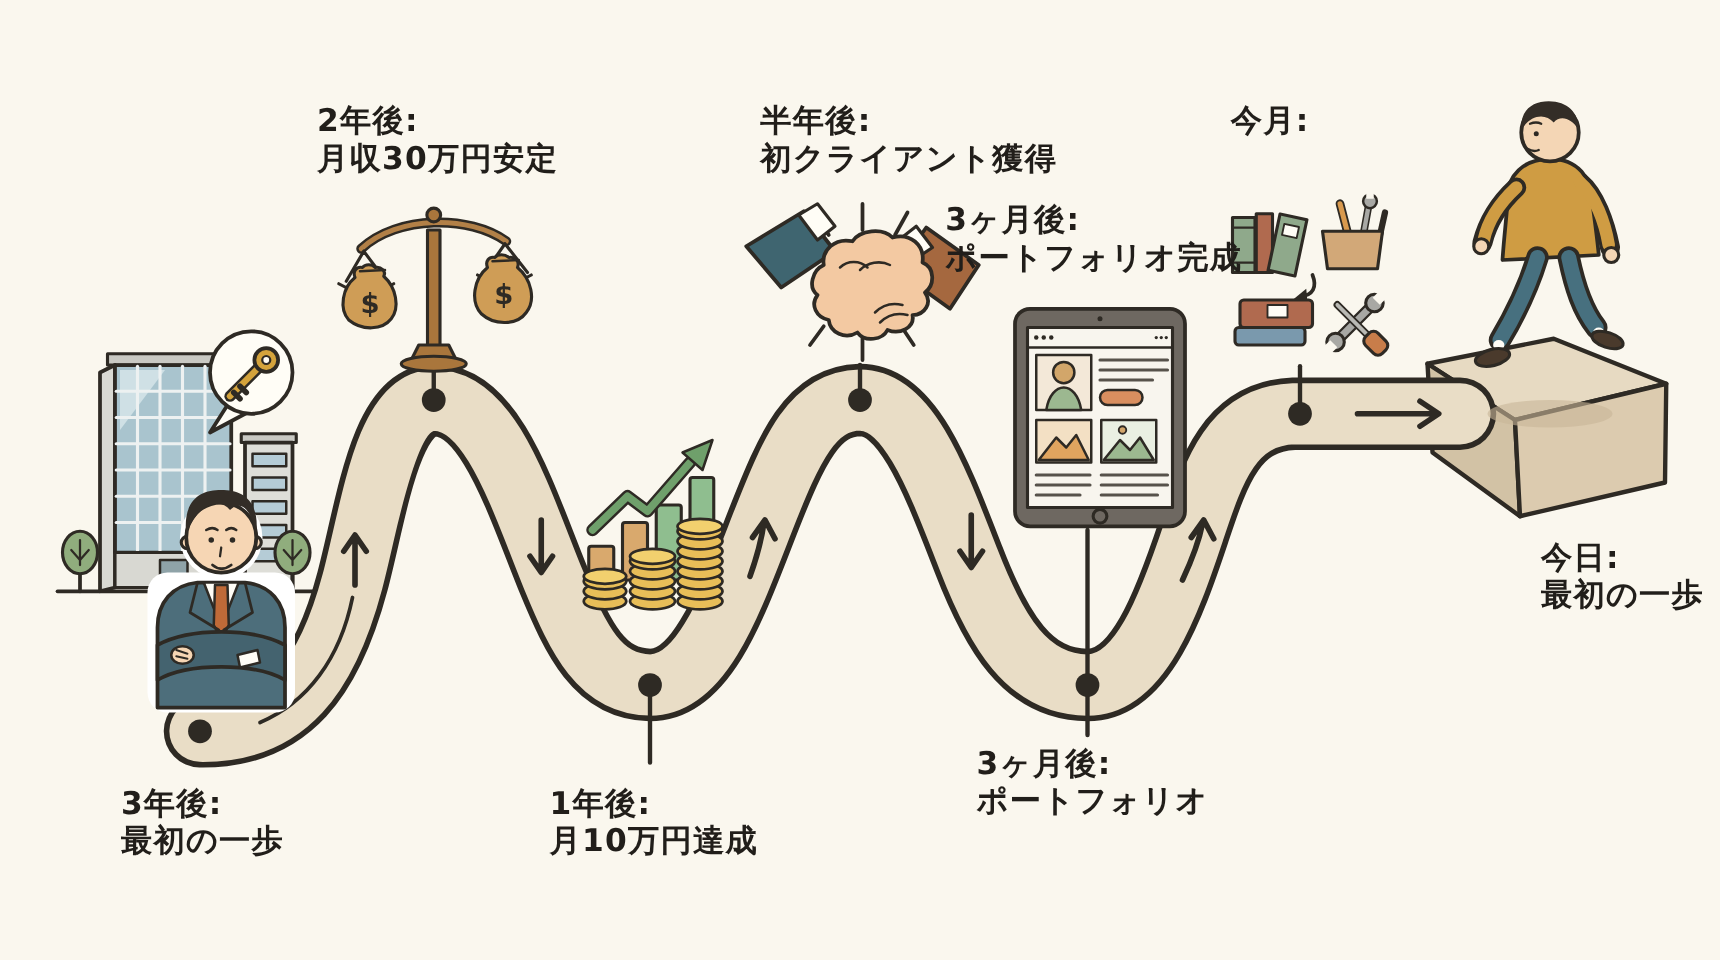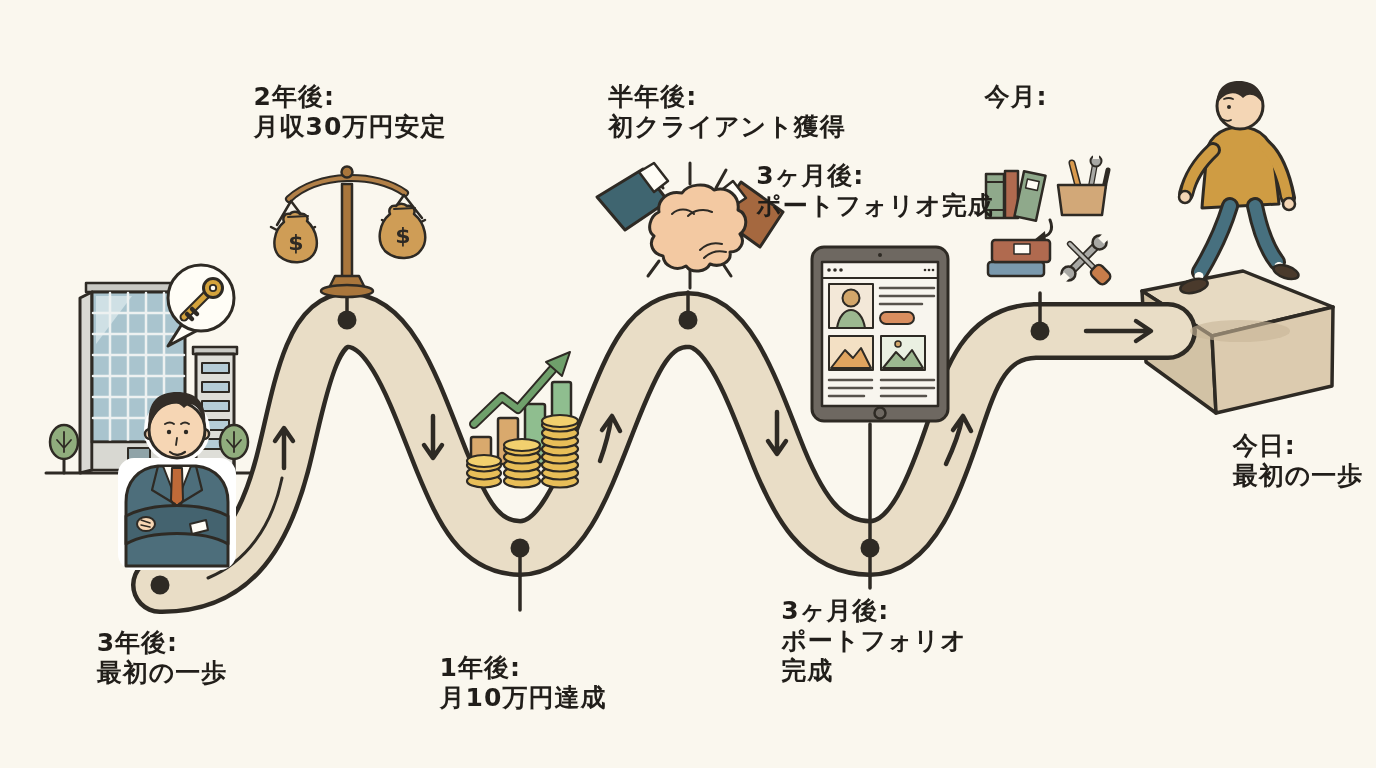--- a/index.html
+++ b/index.html
@@ -325,24 +325,23 @@
 <div class="label" style="left:1250px; top:431px;margin-left:48px;">
   <span class="ln">今日:</span>
   <span class="ln">最初の一歩</span>
 </div>
 
 <div class="label" style="left:162px; top:628px;">
   <span class="ln">3年後:</span>
   <span class="ln">最初の一歩</span>
 </div>
 
-<div class="label" style="left:523px; top:653px;">
+<div class="label" style="left:523px; top:628px;">
   <span class="ln">1年後:</span>
   <span class="ln">月10万円達成</span>
 </div>
 
 <div class="label" style="left:874px; top:596px;">
   <span class="ln">3ヶ月後:</span>
   <span class="ln">ポートフォリオ</span>
-  <span class="ln">完成</span>
 </div>
 
 </div>
 
 </body></html>

